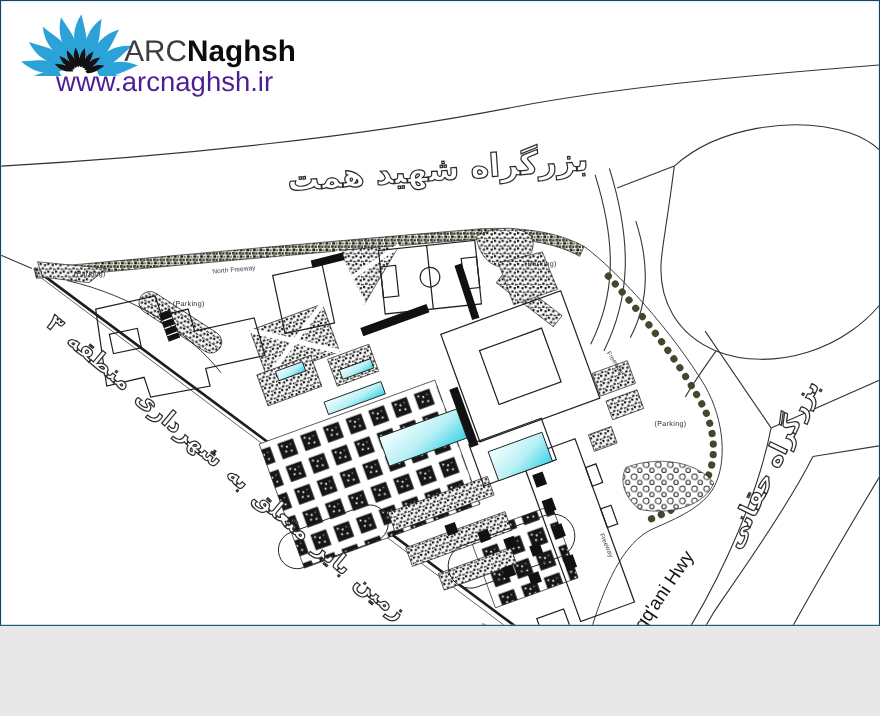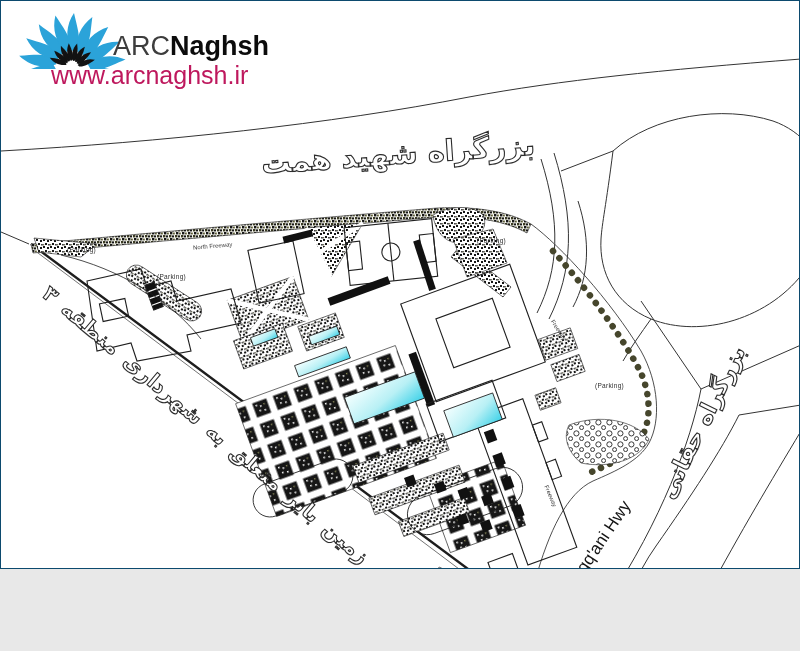--- a/index.html
+++ b/index.html
@@ -9,21 +9,21 @@
     font-family:"Liberation Sans", sans-serif; color:#1c1c1c;
   }
   #plan-svg{position:absolute;left:0;top:0;width:800px;height:651px;}
   .abs{position:absolute;white-space:nowrap;}
 
   
   .logo-icon{position:absolute;left:16px;top:8px;width:110px;height:60px;}
   .brand{position:absolute;left:112px;top:30px;font-size:27px;letter-spacing:0;}
   .brand .pre{color:#3d3d3d;font-weight:400;}
   .brand .suf{color:#0c0c0c;font-weight:700;}
-  .site-url{position:absolute;left:50px;top:60px;font-size:25px;color:#be185d;}
+  .site-url{position:absolute;left:50px;top:60px;font-size:25px;color:#4c1d95;}
 
   
   .fa-outline{
     font-family:"DejaVu Sans", sans-serif;
     color:#ffffff;
     -webkit-text-stroke:1.1px #2c2c2c;
     text-shadow:0 1px 0 #55555522;
     font-weight:700;
   }
   .lbl-hemmat-fa{left:252px;top:136px;width:290px;font-size:29px;text-align:center;transform:rotate(-4deg);}

